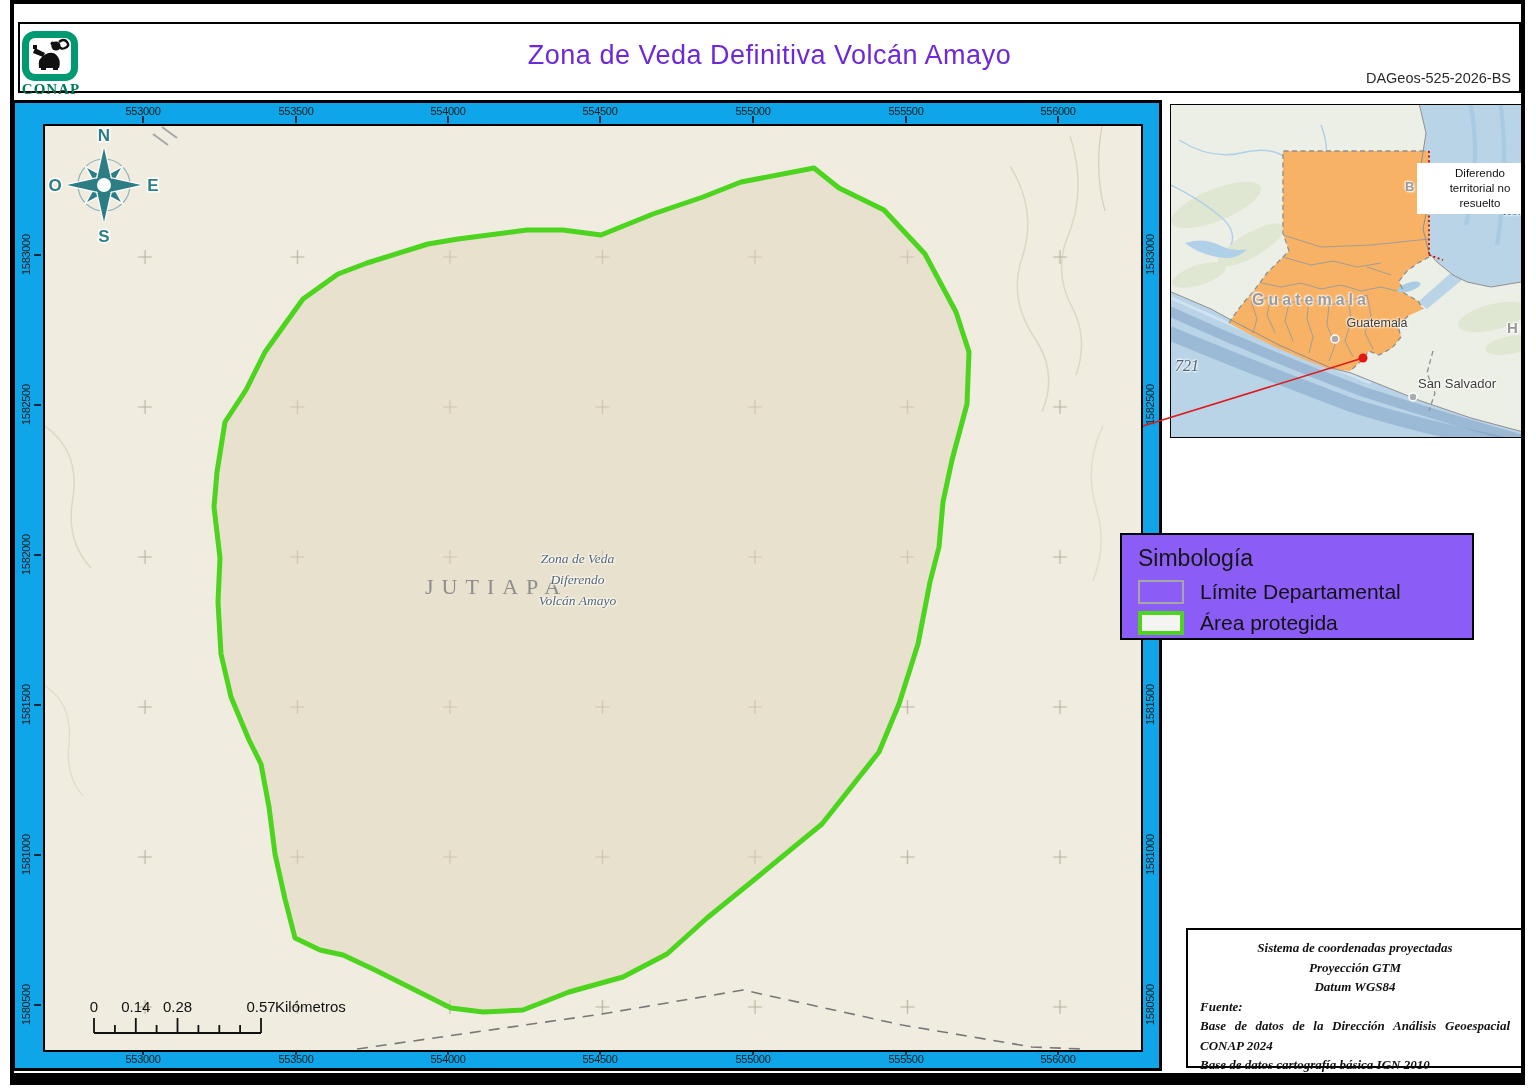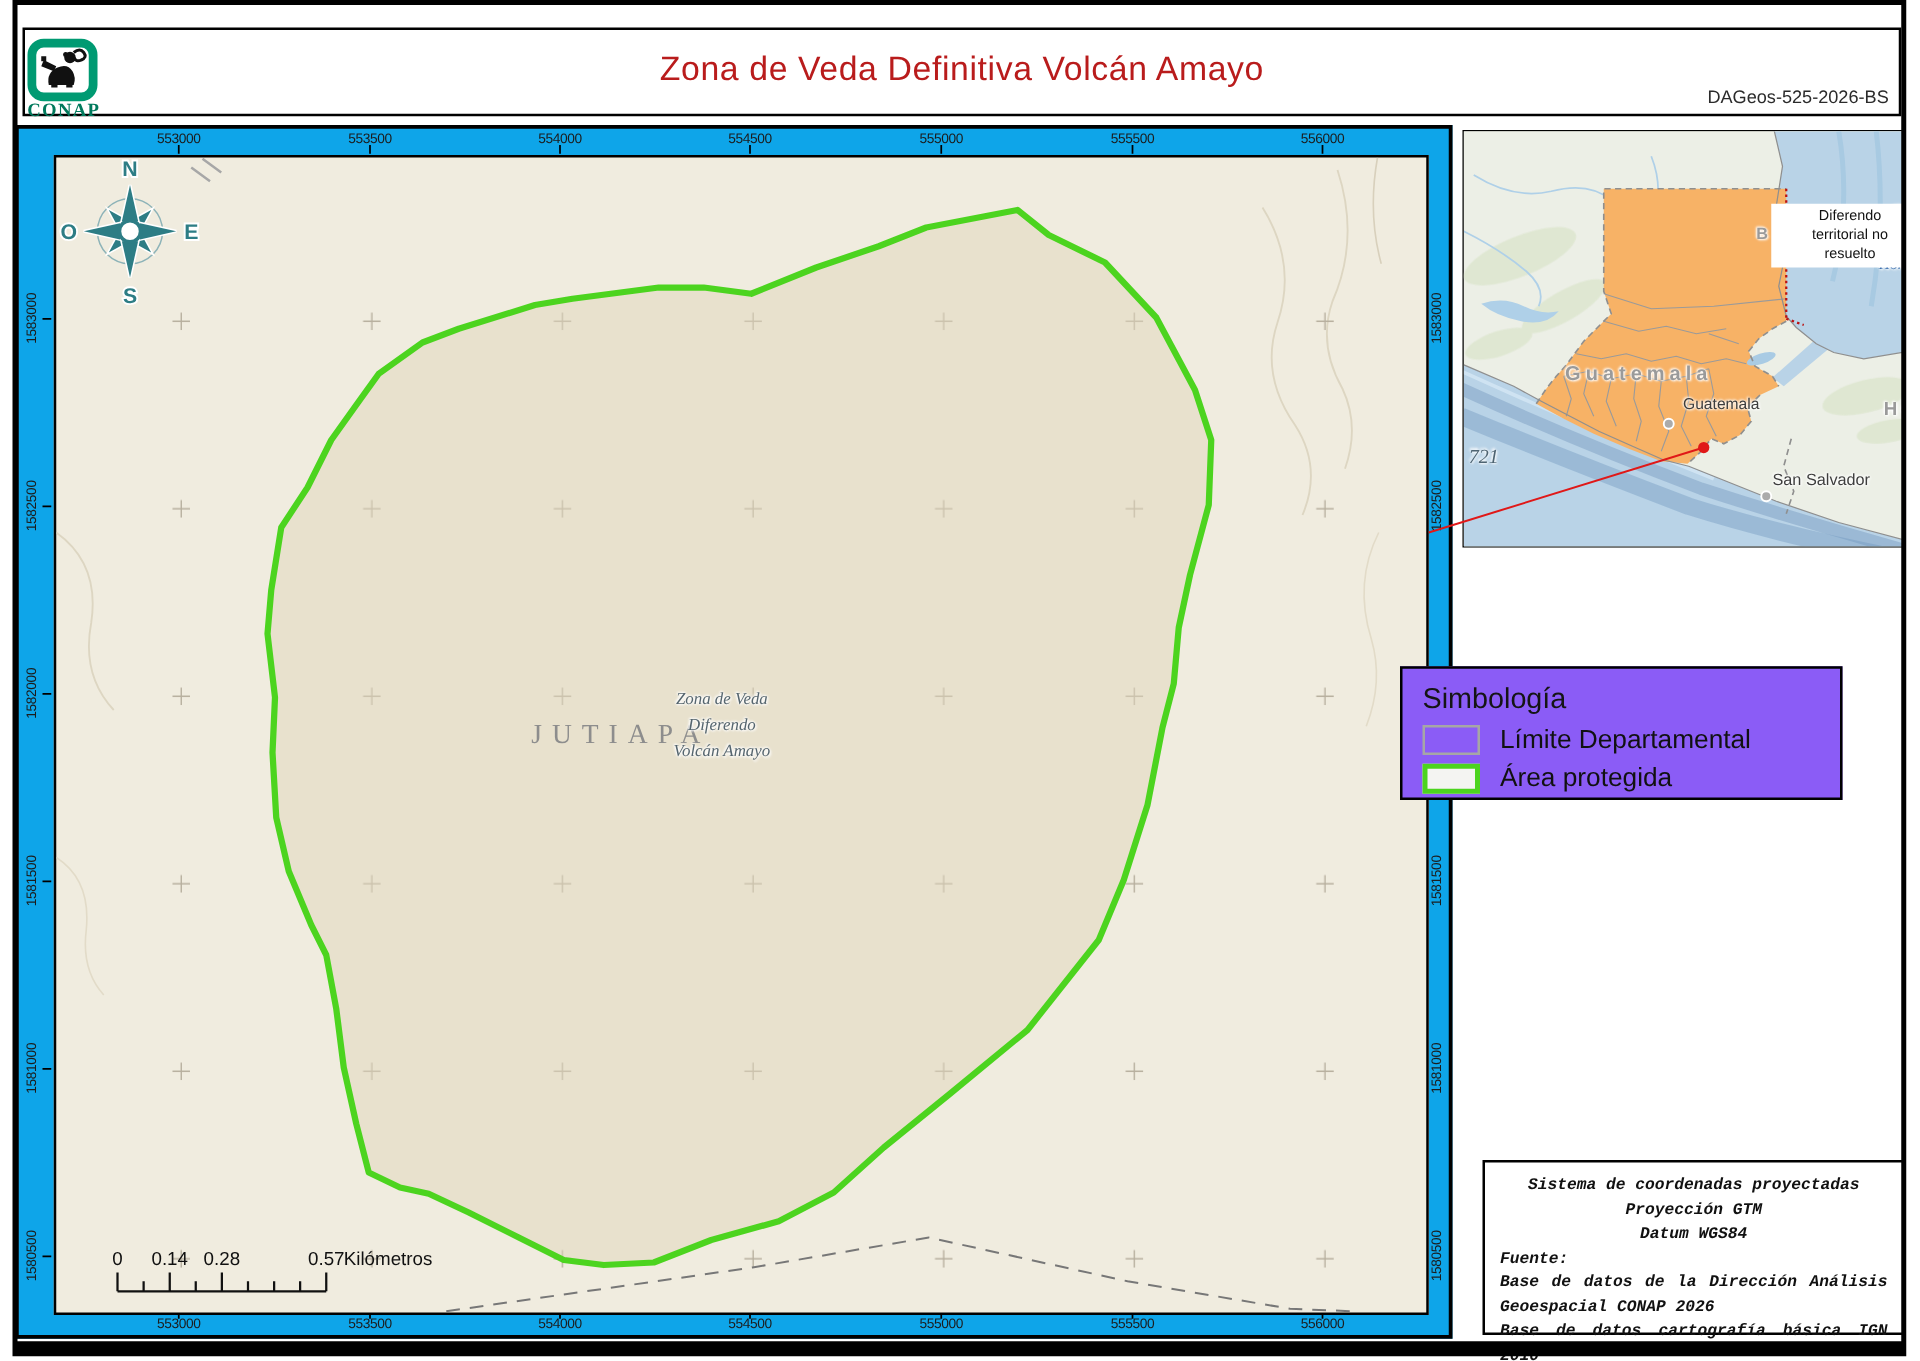--- a/index.html
+++ b/index.html
@@ -5,21 +5,21 @@
   html,body{margin:0;padding:0;background:#888;}
   .page{position:relative;width:1536px;height:1089px;background:#ffffff;overflow:hidden;
         font-family:"Liberation Sans",sans-serif;}
   .page-frame{position:absolute;left:10px;top:0;width:1515px;height:1085px;
               border:4px solid #000;border-bottom-width:12px;box-sizing:border-box;pointer-events:none;z-index:40;}
 
   
   .header{position:absolute;left:18px;top:22px;width:1503px;height:71px;border:2.5px solid #000;
           box-sizing:border-box;background:#fff;z-index:10;}
   .title{position:absolute;left:0;right:0;top:16px;text-align:center;font-size:27px;font-weight:500;
-         letter-spacing:.5px;color:#b91c1c;}
+         letter-spacing:.5px;color:#6d28d9;}
   .doc-id{position:absolute;right:8px;bottom:5px;font-size:14.5px;color:#2b2b2b;}
   .logo{position:absolute;left:0;top:5px;width:70px;height:62px;}
   .logo-box{position:absolute;left:2px;top:2px;width:56px;height:50px;border:7px solid #009a72;
             border-radius:13px;background:#fff;box-sizing:border-box;}
   .logo-text{position:absolute;left:0;top:52px;width:62px;text-align:center;font-family:"Liberation Serif",serif;
              font-weight:bold;font-size:15px;letter-spacing:1px;color:#00795c;}
 
   
   .map-block{position:absolute;left:12px;top:100px;width:1150px;height:971px;border:3px solid #000;
              box-sizing:border-box;background:#0ea5e9;}
@@ -49,21 +49,21 @@
           box-sizing:border-box;background:#8b5cf6;padding:10px 0 0 16px;}
   .legend-title{font-size:23px;color:#151515;margin-bottom:8px;}
   .legend-row{display:flex;align-items:center;margin-bottom:7px;}
   .swatch{width:46px;height:24px;box-sizing:border-box;margin-right:16px;flex:none;}
   .swatch-gray{border:2px solid #a6a6a6;background:transparent;}
   .swatch-green{border:4px solid #4CD41F;background:#f4f4f2;}
   .legend-label{font-size:21px;color:#111;}
 
   .source-box{position:absolute;left:1186px;top:928px;width:338px;height:140px;border:2px solid #000;
               box-sizing:border-box;background:#fff;padding:8px 12px;
-              font-family:Liberation Mono, monospace;font-style:italic;font-weight:bold;
+              font-family:Liberation Serif, serif;font-style:italic;font-weight:bold;
               font-size:13px;line-height:1.5;color:#111;}
   .src-center{text-align:center;}
   .src-just{text-align:justify;}
 
   .overlay{position:absolute;left:0;top:0;z-index:30;pointer-events:none;}
 </style>
 </head>
 <body>
 
 <div class="page">
@@ -285,21 +285,21 @@
       <span class="swatch swatch-green"></span>
       <span class="legend-label">Área protegida</span>
     </div>
   </div>
 
   <div class="source-box">
     <div class="src-center">Sistema de coordenadas proyectadas</div>
     <div class="src-center">Proyección GTM</div>
     <div class="src-center">Datum WGS84</div>
     <div>Fuente:</div>
-    <div class="src-just">Base de datos de la Dirección Análisis Geoespacial CONAP 2026</div>
+    <div class="src-just">Base de datos de la Dirección Análisis Geoespacial CONAP 2024</div>
     <div class="src-just">Base de datos cartografía básica IGN 2010</div>
   </div>
 
   <svg class="overlay" width="1536" height="1089" viewBox="0 0 1536 1089">
     <line x1="1143" y1="426" x2="1363" y2="358" stroke="#E01818" stroke-width="1.6"></line>
     <circle cx="1363" cy="358" r="4.5" fill="#E01818"></circle>
   </svg>
 </div>
 
 </body></html>

